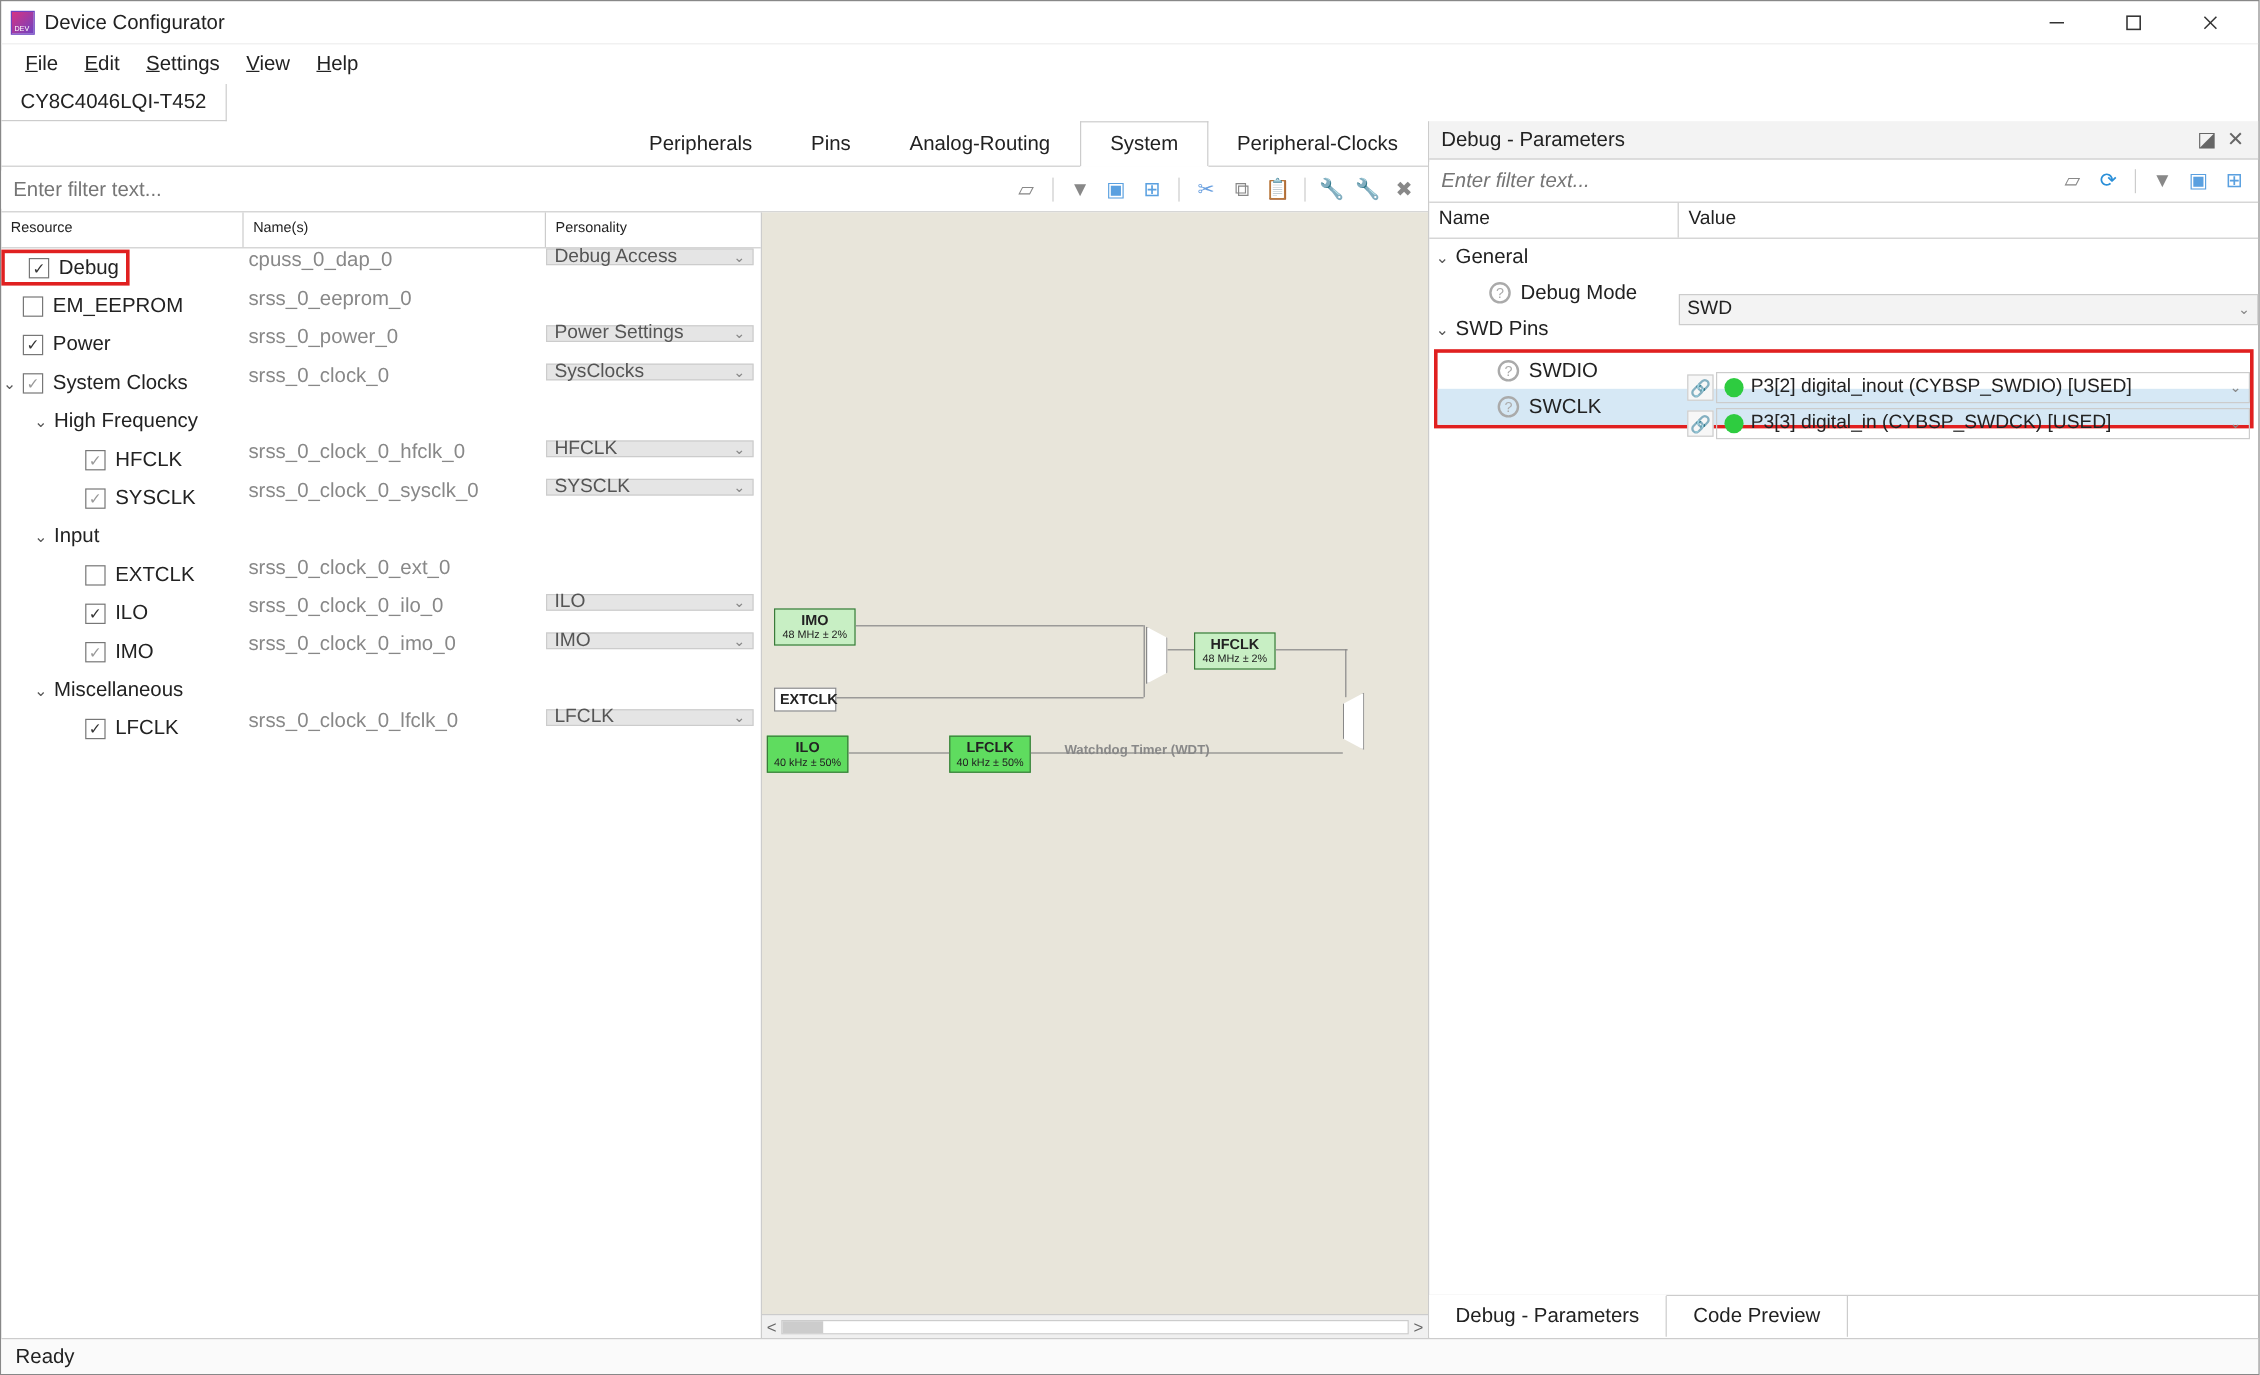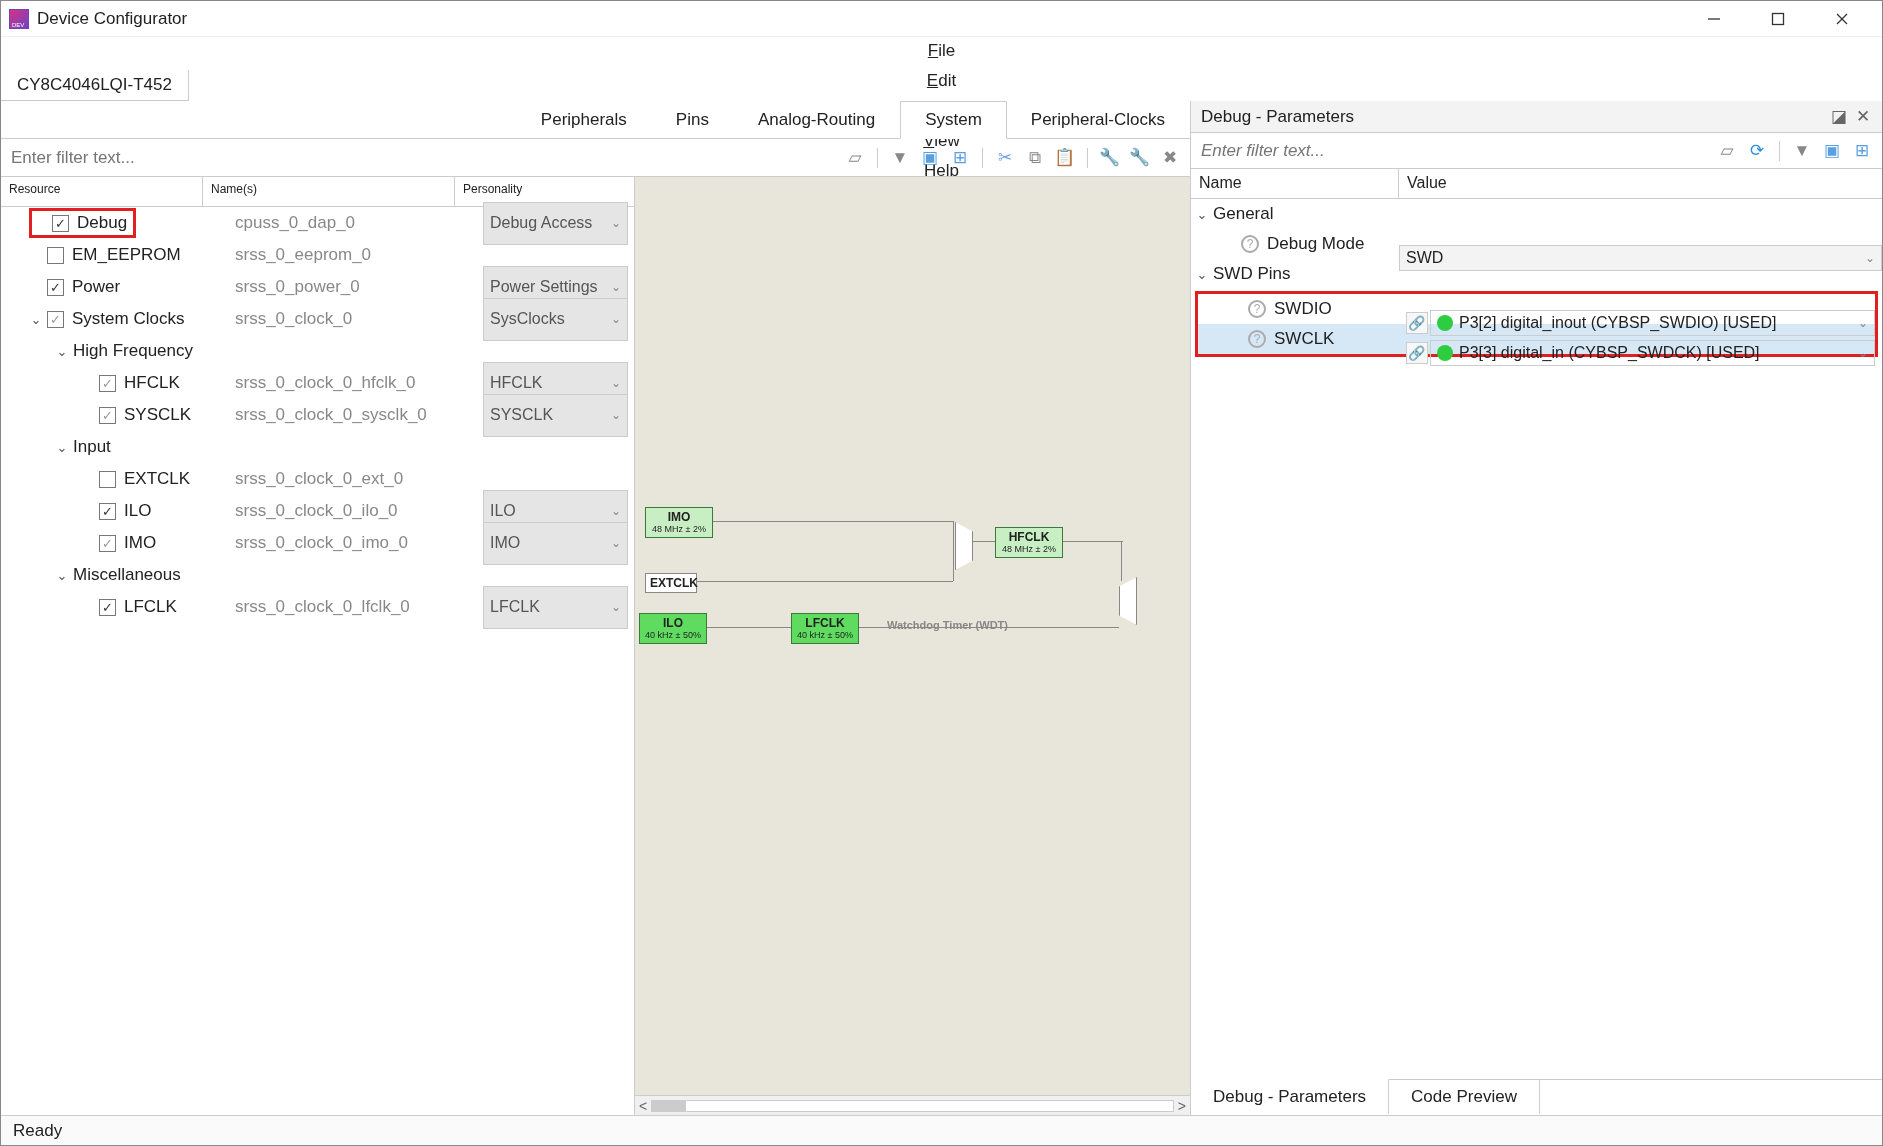--- a/index.html
+++ b/index.html
@@ -8,21 +8,21 @@
   
   .titlebar { height: 36px; display: flex; align-items: center; padding: 0 8px; border-bottom: 1px solid #eee; }
   .titlebar .app-icon { width: 20px; height: 20px; margin-right: 8px; background: linear-gradient(135deg,#d63384,#6f42c1); border:1px solid #6f42c1; position:relative; }
   .titlebar .app-icon::after { content:"DEV"; position:absolute; font-size:6px; color:#fff; bottom:0; left:2px; }
   .titlebar .title { font-size: 17px; }
   .win-controls { margin-left: auto; display: flex; gap: 24px; padding-right: 12px;}
   .win-btn { width: 40px; height: 28px; display:flex; align-items:center; justify-content:center; color:#333; }
   .win-btn svg { width:14px; height:14px; stroke:#333; stroke-width:1.3; fill:none; }
 
   
-  .menubar { height: 32px; display: flex; align-items: center; padding: 0 10px; gap: 2px; flex-direction: column; }
+  .menubar { height: 32px; display: flex; align-items: center; padding: 0 10px; gap: 2px; }
   .menuitem { padding: 4px 10px; font-size: 17px; cursor: default; }
   .menuitem span.ul { text-decoration: underline; }
 
   
   .device-tab-row { height: 32px; display:flex; align-items:center; }
   .device-tab { padding: 5px 16px; font-size: 17px; border-right:1px solid #ccc; border-bottom:1px solid #ccc;}
 
   
   .main { display:flex; height: calc(100% - 36px - 32px - 32px - 30px); }
   .left-pane { width: 1190px; display:flex; flex-direction:column; border-right:1px solid #ccc; }
@@ -45,33 +45,33 @@
   .tree-col { width: 634px; border-right:1px solid #ccc; display:flex; flex-direction:column; }
   .diagram-col { flex:1; background:#e8e5da; position:relative; display:flex; flex-direction:column;}
 
   
   .tree-header { display:flex; height:30px; border-bottom:1px solid #ccc; font-size:12px; }
   .th-resource { width:202px; padding:5px 8px; border-right:1px solid #ccc;}
   .th-name { width:252px; padding:5px 8px; border-right:1px solid #ccc;}
   .th-pers { flex:1; padding:5px 8px;}
 
   .tree { font-size:17px; }
-  .trow { display:flex; align-items:center; height:32px;margin-left:28px; }
+  .trow { display:flex; height:32px; }
   .trow .rsc { width:202px; display:flex; align-items:center; }
   .trow .nm { width:252px; color:#888; padding-left:4px; white-space:nowrap; overflow:hidden; }
   .trow .pers { flex:1; padding-right:6px; }
   .trow.hl-red .rsc-inner { border:3px solid #e02020; padding:2px 6px 2px 2px; display:flex; align-items:center; }
   .rsc-inner { display:flex; align-items:center; gap:4px; }
   .caret { width:14px; text-align:center; font-size:13px; color:#555;}
   .cb { width:17px; height:17px; border:1px solid #777; display:inline-flex; align-items:center; justify-content:center; font-size:13px; color:#333; margin-right:4px; background:#fff;}
   .cb.checked::after { content:"✓"; }
   .cb.mixed::after { content:"✓"; color:#999;}
   .pad1 { width:22px; }
 
-  .pers-select { width:100%; height:43px; background:#e5e5e5; border:1px solid #ccc; display:flex; align-items:center; justify-content:space-between; padding:0 6px; font-size:16px; color:#555;}
+  .pers-select { width:100%; height:14px; background:#e5e5e5; border:1px solid #ccc; display:flex; align-items:center; justify-content:space-between; padding:0 6px; font-size:16px; color:#555;}
   .pers-select .dd { font-size:12px; color:#888;}
 
   
   .diagram-canvas { flex:1; position:relative; overflow:hidden;}
   .diagram-scroll { height:20px; background:#f0f0f0; border-top:1px solid #ccc; display:flex; align-items:center; justify-content:space-between; padding:0 4px;}
   .diagram-scroll .arrow { font-size:14px; color:#666;}
   .diagram-scroll .track { flex:1; margin:0 4px; height:12px; background:#fff; border:1px solid #ccc; position:relative;}
   .diagram-scroll .thumb { position:absolute; left:0; top:0; bottom:0; width:34px; background:#ccc;}
 
   .node { position:absolute; border:1px solid #3a7a3a; background:#c8efc4; font-size:11px; text-align:center; padding:2px 4px; line-height:1.2;}

